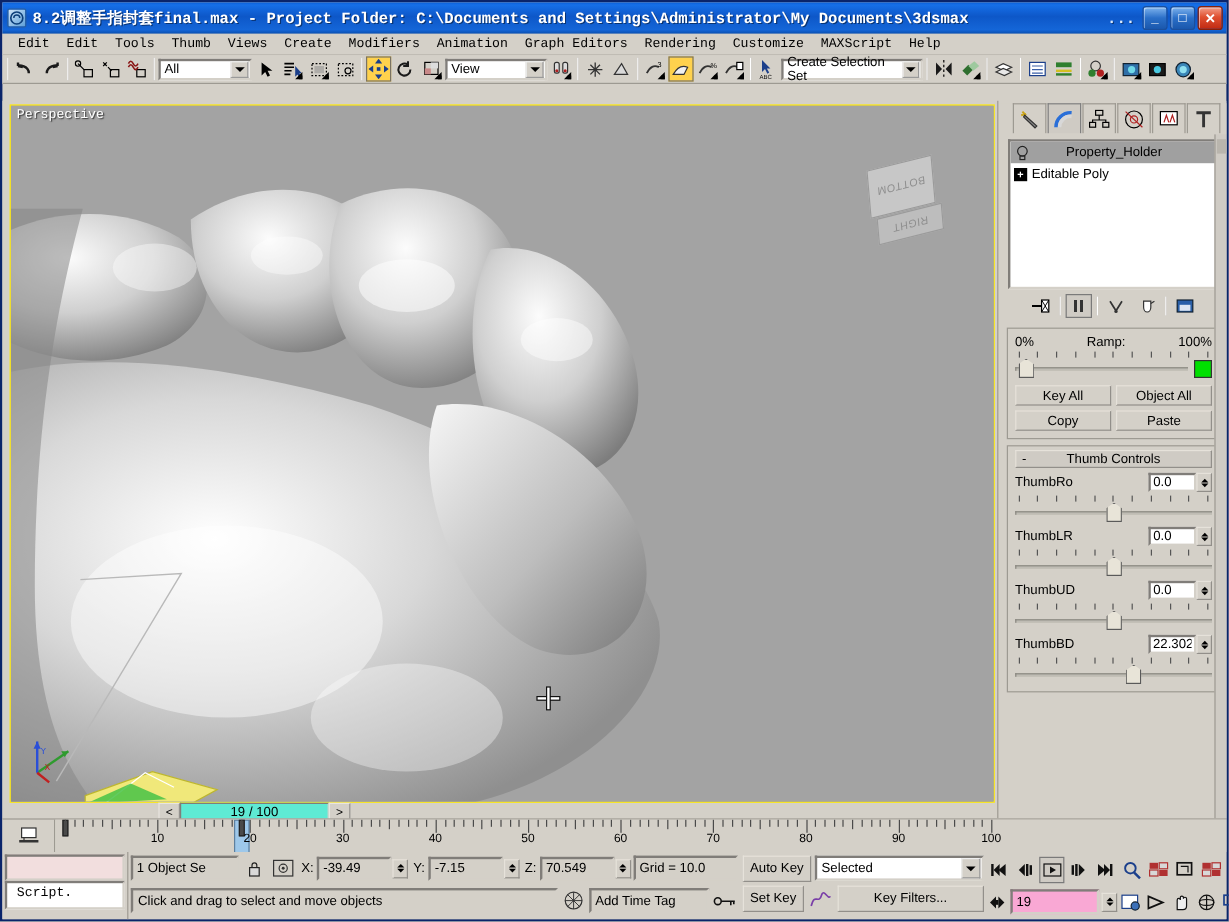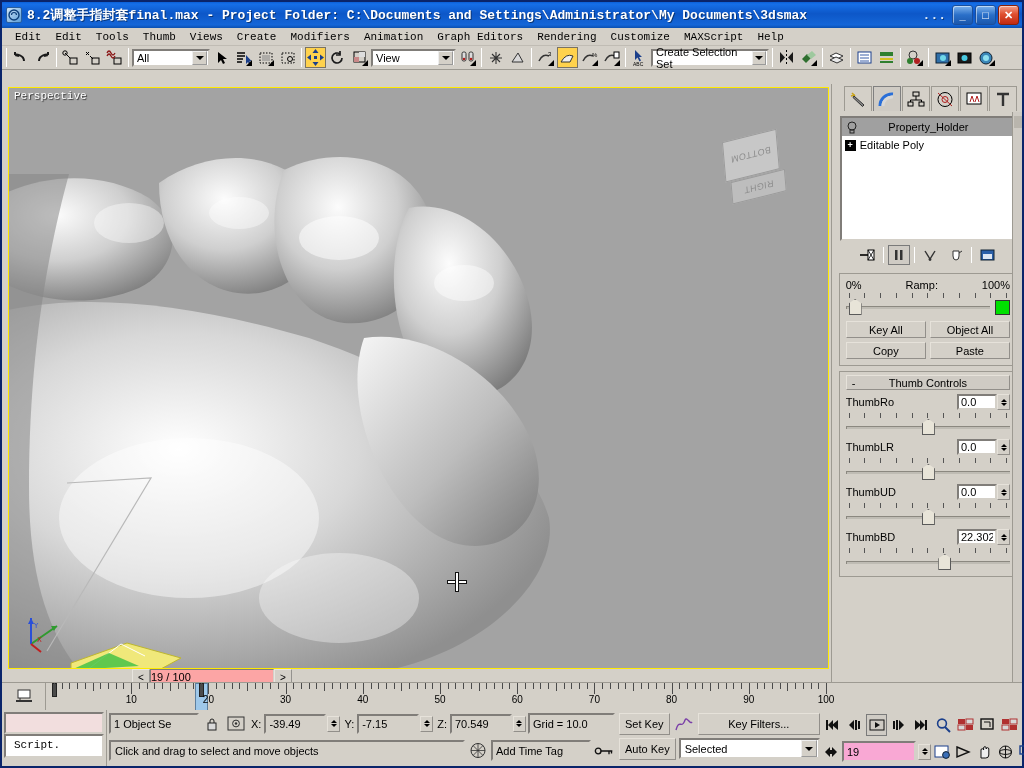--- a/index.html
+++ b/index.html
@@ -93,21 +93,21 @@
   .crosshair { position:absolute; left:439px; top:485px; width:18px; height:18px; }
   .crosshair:before,.crosshair:after{content:"";position:absolute;background:#fff;
      box-shadow:0 0 0 1px #111;}
   .crosshair:before{left:0;top:8px;width:18px;height:2px;}
   .crosshair:after{left:8px;top:0;width:2px;height:18px;}
 
   .timefield { position:absolute; left:130px; top:585px; width:160px; height:17px;
      display:flex; }
   .tf-arrow { width:18px; border:1px outset #e8e5df; background:#d4d0c8;
      display:flex;align-items:center;justify-content:center; font-size:10px;}
-  .tf-mid { flex:1; border:1px inset #d4d0c8; background:#fca5a5; 
+  .tf-mid { flex:1; border:1px inset #d4d0c8; background:#5eead4; text-align:center;
      font-size:11px; line-height:15px;}
 
   
   .cmdpanel { width:192px; background:#d4d0c8; padding:2px 0 0 2px;
      border-left:1px solid #9d9a92; position:relative;}
   .cp-tabs { display:flex; height:26px; background:#d4d0c8; gap:1px; padding-left:10px;}
   .cp-tab { width:28px;height:25px; border:1px solid #9d9a92; background:#d4d0c8;
      display:flex;align-items:center;justify-content:center; border-bottom:none;}
   .cp-tab.sel { background:#cfcbc4; border-color:#808080; }
   .cp-name-row { display:flex; gap:3px; padding:4px 4px 2px 6px; }
@@ -1018,36 +1018,36 @@
             <svg width="24" height="16" viewBox="0 0 24 16">
                 <circle cx="5" cy="8" r="3.4" fill="none" stroke="#111" stroke-width="1.6"></circle>
                 <path d="M8.4 8 H22 M18 8 v4 M21 8 v3" stroke="#111" stroke-width="1.6"></path>
               </svg>
             </div>
         </div>
       </div>
 
       <div class="keyarea">
         <div class="karow">
-          <div class="kbtn">Set Key</div>
-          <div class="nbtn">
-            <svg width="18" height="16" viewBox="0 0 18 16">
-                <path d="M1 14 C4 2 7 14 10 4 C12 0 15 9 17 6" fill="none" stroke="#7a3fa8" stroke-width="1.4"></path>
-              </svg>
-            </div>
-          <div class="kbtn" style="flex:1">Key Filters...</div>
-        </div>
-        <div class="karow">
           <div class="kbtn">Auto Key</div>
           <div class="kcombo">
             <span>Selected</span>
             <span class="arrow">
                 <span class="caret-d"></span>
               </span>
           </div>
+        </div>
+        <div class="karow">
+          <div class="kbtn">Set Key</div>
+          <div class="nbtn">
+            <svg width="18" height="16" viewBox="0 0 18 16">
+                <path d="M1 14 C4 2 7 14 10 4 C12 0 15 9 17 6" fill="none" stroke="#7a3fa8" stroke-width="1.4"></path>
+              </svg>
+            </div>
+          <div class="kbtn" style="flex:1">Key Filters...</div>
         </div>
       </div>
 
       <div class="navarea">
         <div class="navrow">
           <div class="nbtn">
             <svg width="16" height="12" viewBox="0 0 16 12">
                 <rect x="2" y="1" width="2" height="10" fill="#111"></rect>
                 <path d="M14 1 L8 6 L14 11z" fill="#111"></path>
                 <path d="M9 1 L4 6 L9 11z" fill="#111"></path>

